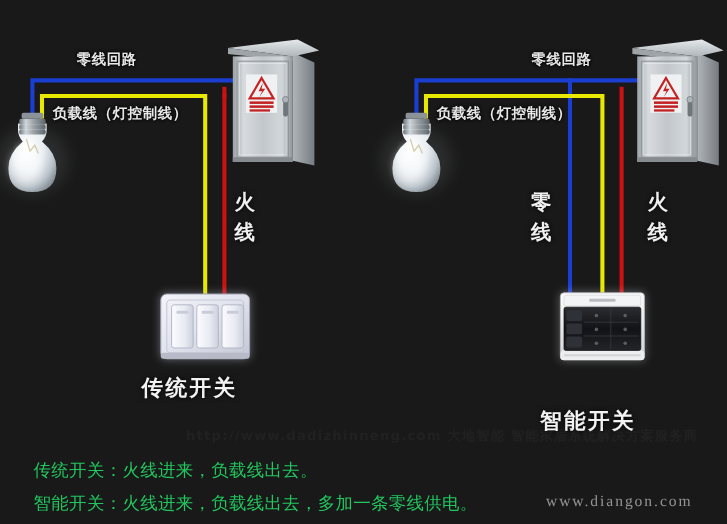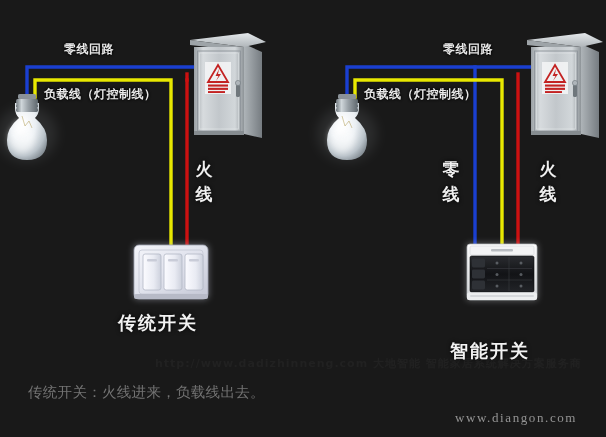--- a/index.html
+++ b/index.html
@@ -36,21 +36,21 @@
     position: absolute;
     color: #f2f2f2;
     font-weight: bold;
     font-size: 18px;
     letter-spacing: 2px;
     white-space: nowrap;
     text-shadow: 0 0 4px #000;
   }
   .bottomline {
     position: absolute;
-    color: #737373;
+    color: #22c55e;
     font-size: 14.5px;
     white-space: nowrap;
     letter-spacing: 0.3px;
   }
   .wm {
     position: absolute;
     color: rgba(255,255,255,0.052);
     font-weight: bold;
     white-space: nowrap;
     pointer-events: none;
@@ -307,20 +307,21 @@
   <div class="lbl lbl-small" style="left:364px; top:86px; font-size:12px;">负载线（灯控制线）</div>
 
   <div class="lbl-vert" style="left:441px; top:157px;">零<br>线</div>
 
   <div class="lbl-vert" style="left:538px; top:157px;">火<br>线</div>
 
   <div class="caption" style="left:450px; top:311px;margin-top:28px;">智能开关</div>
 
   <div class="bottomline" style="left:28px; top:383px;">传统开关：火线进来，负载线出去。</div>
 
+  <div class="bottomline" style="left:28px; top:410px;">智能开关：火线进来，负载线出去，多加一条零线供电。</div>
 
   <div class="wm-url" style="left:455px; top:410px;">www.diangon.com</div>
 
   <div class="wm wm-sub" style="left:155px; top:356px; font-size:11px; color:rgba(255,255,255,0.035);">
     http://www.dadizhinneng.com 大地智能 智能家居系统解决方案服务商
   </div>
 
 </div>
 
 </body></html>

